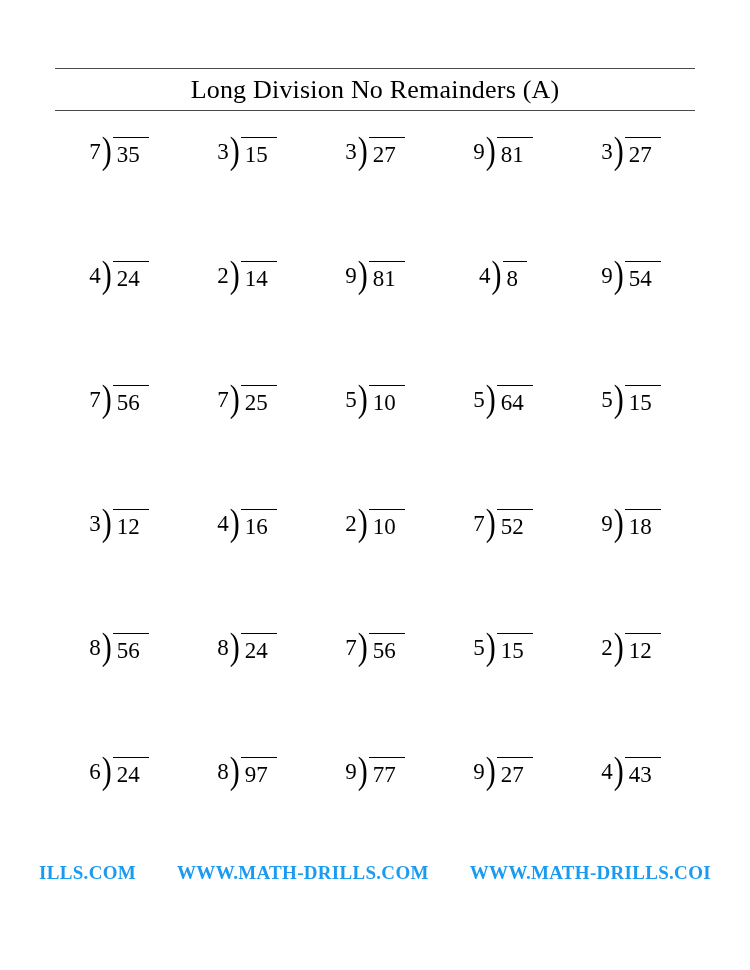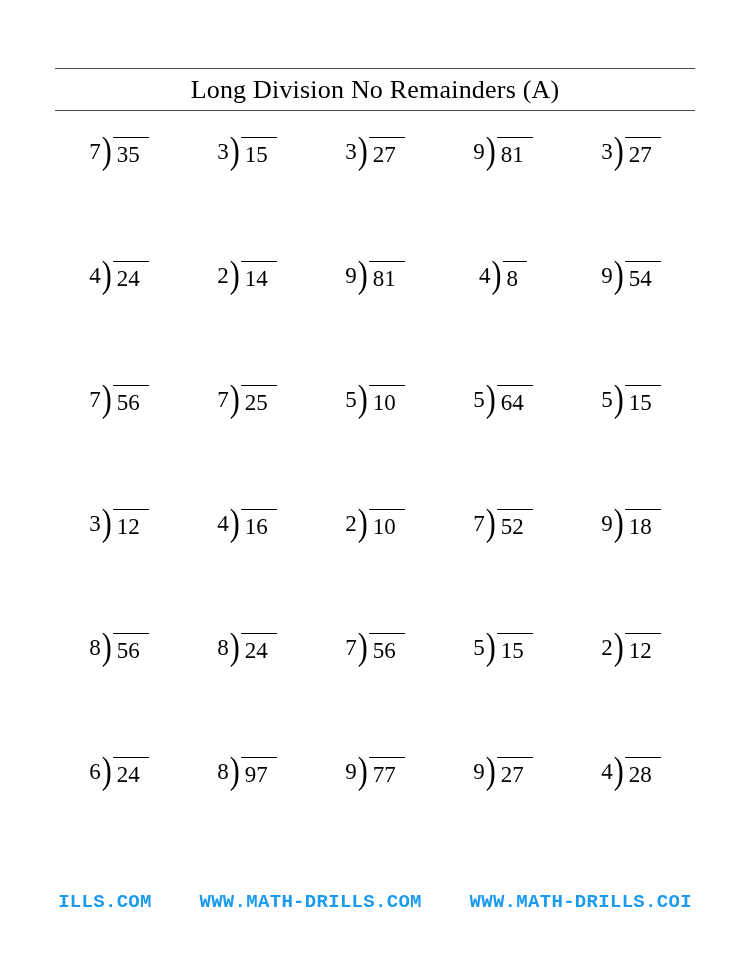--- a/index.html
+++ b/index.html
@@ -88,27 +88,26 @@
     display: inline-block;
     padding-top: 1px;
   }
   .footer {
     position: absolute;
     left: 0;
     top: 862px;
     width: 750px;
     text-align: center;
     color: #1b9bf0;
-    font-family: Liberation Mono, monospace;
+    font-family: Liberation Serif, serif;
     font-weight: bold;
     font-size: 19px;
     letter-spacing: 0.3px;
     white-space: nowrap;
     overflow: hidden;
-    margin-top: 29px;
   }
   .footer span {
     display: inline-block;
     padding: 0 18px;
   }
   .footer .f-left {
     margin-left: -42px;
   }
   .footer .f-right {
     margin-right: -42px;
@@ -343,21 +342,21 @@
           <div class="problem">
             <span class="divisor">9</span>
             <span class="bracket">)</span>
             <span class="dividend-wrap"><span class="dividend">27</span></span>
           </div>
         </div>
         <div class="cell">
           <div class="problem">
             <span class="divisor">4</span>
             <span class="bracket">)</span>
-            <span class="dividend-wrap"><span class="dividend">28</span></span>
+            <span class="dividend-wrap"><span class="dividend">43</span></span>
           </div>
         </div>
       </div>
 
     </div>
   </div>
 
   <div class="footer">
     <span class="f-left">ILLS.COM</span>
     <span>WWW.MATH-DRILLS.COM</span>

